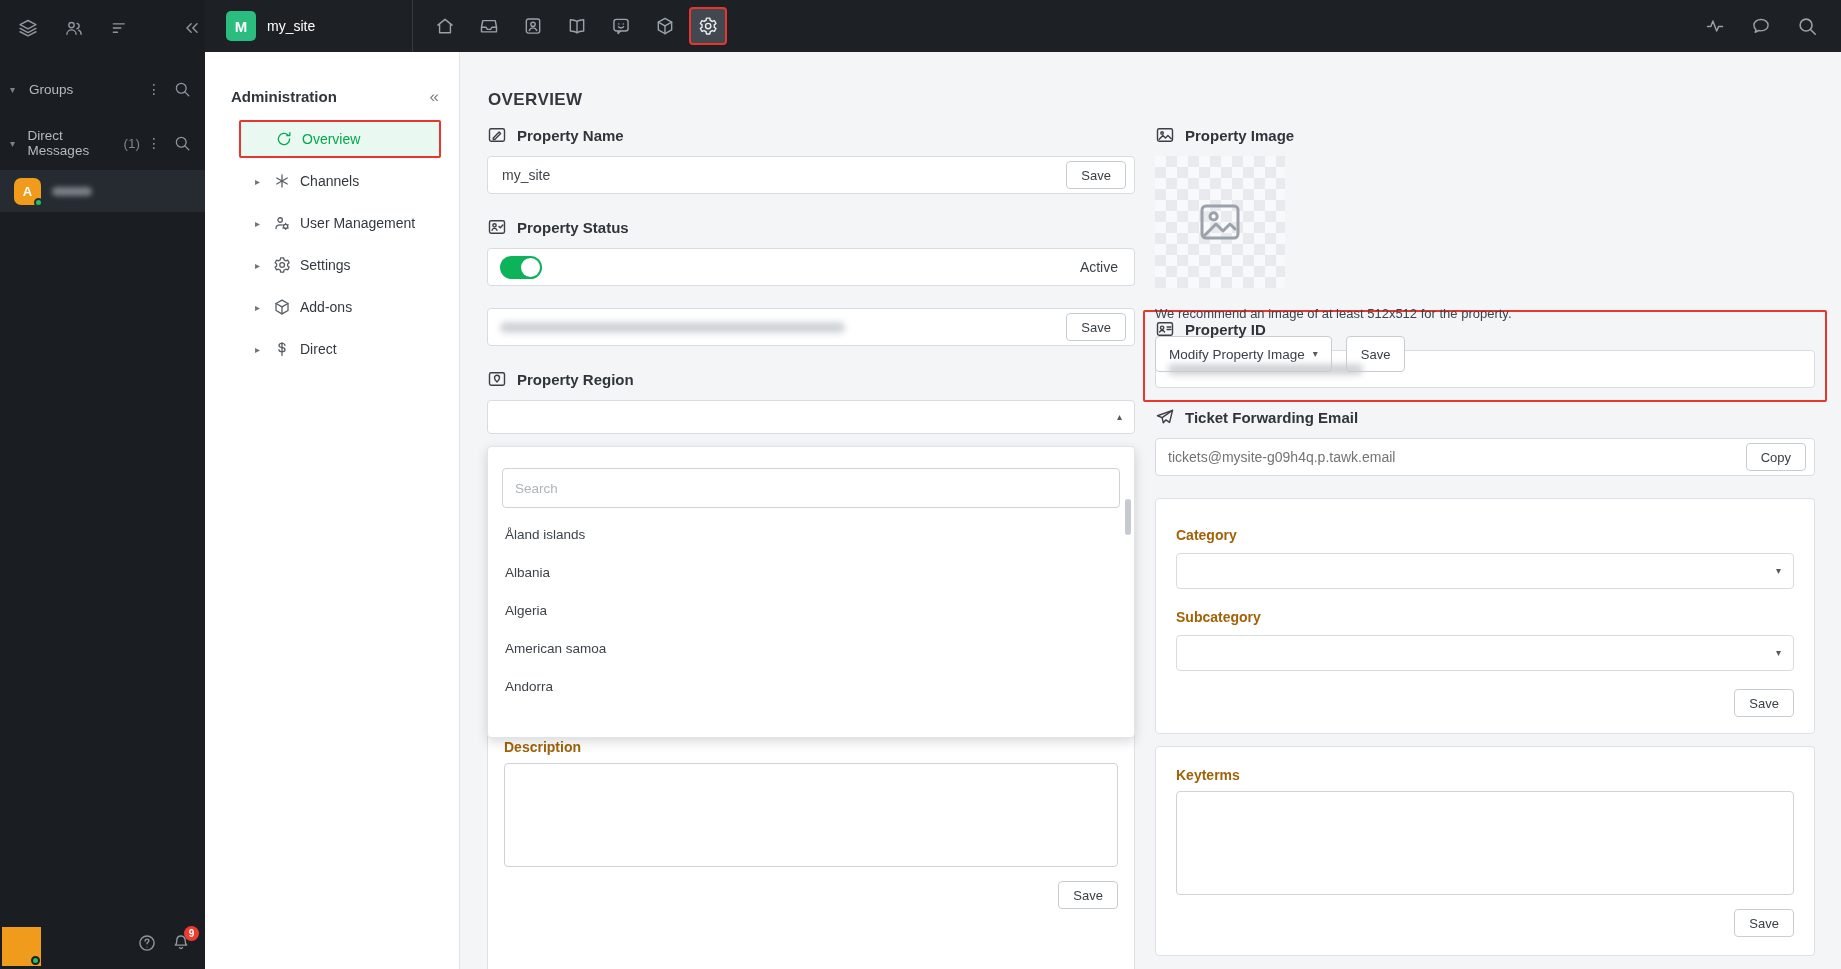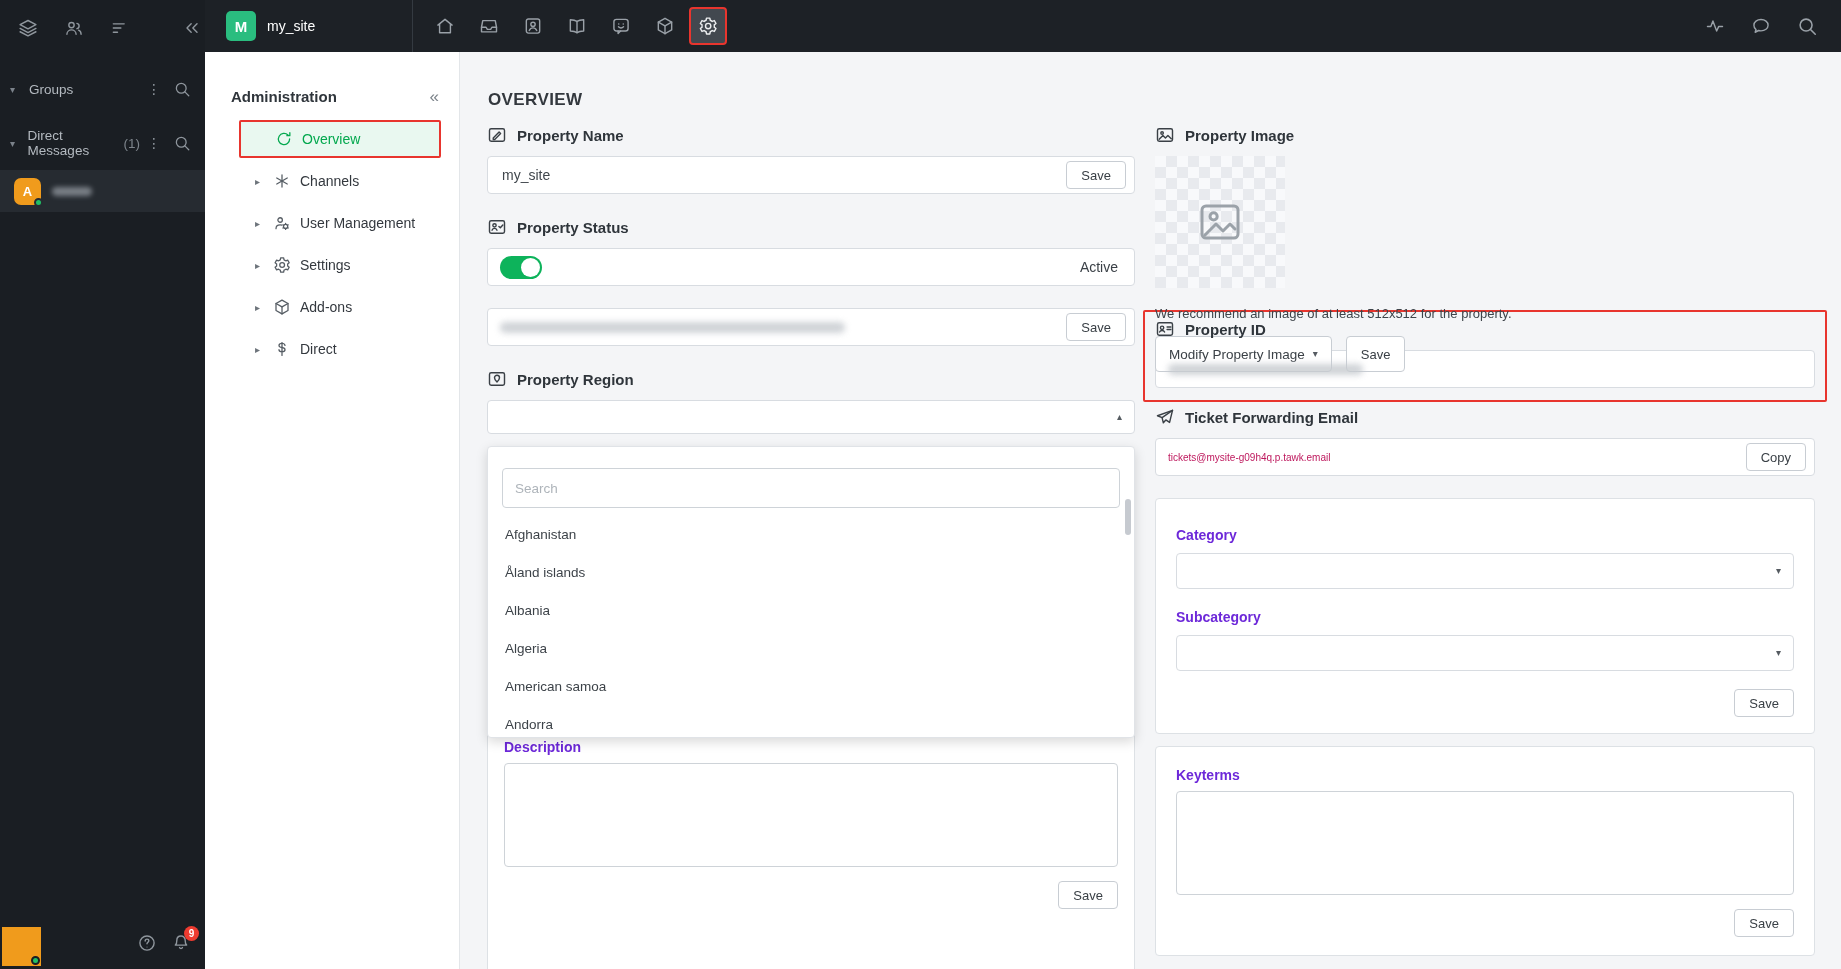--- a/index.html
+++ b/index.html
@@ -85,38 +85,38 @@
   .dropdown { position:absolute; top:calc(100% + 12px); left:0; right:0; height:292px; background:#fff; border:1px solid #e0e3e7; border-radius:4px; box-shadow:0 4px 12px rgba(0,0,0,.15); z-index:20; padding-top:21px; overflow:hidden; }
   .dd-search { display:block; width:calc(100% - 28px); margin:0 14px; height:40px; border:1px solid #ced3d8; border-radius:4px; padding:0 12px; font-family:inherit; font-size:13.5px; color:#40464c; outline:none; }
   .dd-search::placeholder { color:#aeb4ba; }
   .dd-list { margin-top:8px; }
   .dd-item { height:38px; line-height:38px; padding:0 17px; font-size:13.5px; color:#3d4349; cursor:pointer; }
   .dd-scroll { position:absolute; right:3px; top:52px; width:6px; height:36px; border-radius:3px; background:#c6cad0; cursor:pointer; }
 
   
   .panel-card { background:#fff; border:1px solid #dde1e5; border-radius:4px; }
   .desc-card { margin-top:22px; padding:282px 16px 20px 16px; min-height:540px; }
-  .sub-label { font-size:14px; font-weight:bold; color:#6d28d9; }
+  .sub-label { font-size:14px; font-weight:bold; color:#a16207; }
   .area { display:block; width:100%; height:104px; margin-top:8px; border:1px solid #ced3d8; border-radius:4px; resize:none; outline:none; font-family:inherit; font-size:13.5px; color:#40464c; padding:8px 10px; background:#fff; }
   .save-row { display:flex; justify-content:flex-end; margin-top:14px; }
 
   
   .img-row { display:flex; gap:16px; height:132px;flex-direction:column; }
   .checker { width:130px; height:132px; flex:none; display:flex; align-items:center; justify-content:center;
     background:conic-gradient(#e8eaee 25%, #f8f9fb 0 50%, #e8eaee 0 75%, #f8f9fb 0); background-size:22px 22px; color:#9ba2a9; }
   .checker svg.ic { width:48px; height:48px; stroke-width:1.5; }
   .img-right { flex:1; padding-top:2px; }
   .hint { font-size:13px; color:#3e444a; line-height:16px; }
   .img-actions { display:flex; gap:14px; margin-top:14px; }
   .btn.modify { height:36px; padding:0 13px; font-size:13.5px; }
   .btn.img-save, .btn.h36 { height:36px; }
   .red-wrap { border:2px solid #e8352e; border-radius:2px; margin:16px -12px 4px -12px; padding:6px 10px 12px 10px; }
   .red-wrap .card.row { margin:0; }
   .id-blur { width:195px; height:11px; }
-  .email { flex:1; font-size:10px; color:#be185d; }
+  .email { flex:1; font-size:14px; color:#737373; }
   .cat-card { margin-bottom:12px; padding:28px 20px 16px 20px; }
   .cat-card .select { margin-top:10px; }
   .cat-card .sub-label.second { margin-top:20px; }
   .cat-card .save-row { margin-top:18px; }
   .key-card { padding:20px 20px 4px 20px; min-height:210px; }
 </style>
 </head>
 <body>
 
 <svg width="0" height="0" style="position:absolute">
@@ -510,21 +510,20 @@
               </svg>
             </span>
           <span>Property Region</span>
         </div>
         <div class="card select">
           <span class="sel-caret">▴</span>
         </div>
         <div class="dropdown">
           <input class="dd-search" placeholder="Search" style="">
           <div class="dd-list">
-            <div class="dd-item">Afghanistan</div>
             <div class="dd-item">Åland islands</div>
             <div class="dd-item">Albania</div>
             <div class="dd-item">Algeria</div>
             <div class="dd-item">American samoa</div>
             <div class="dd-item">Andorra</div>
           </div>
           <span class="dd-scroll"></span>
         </div>
       </section>
 

